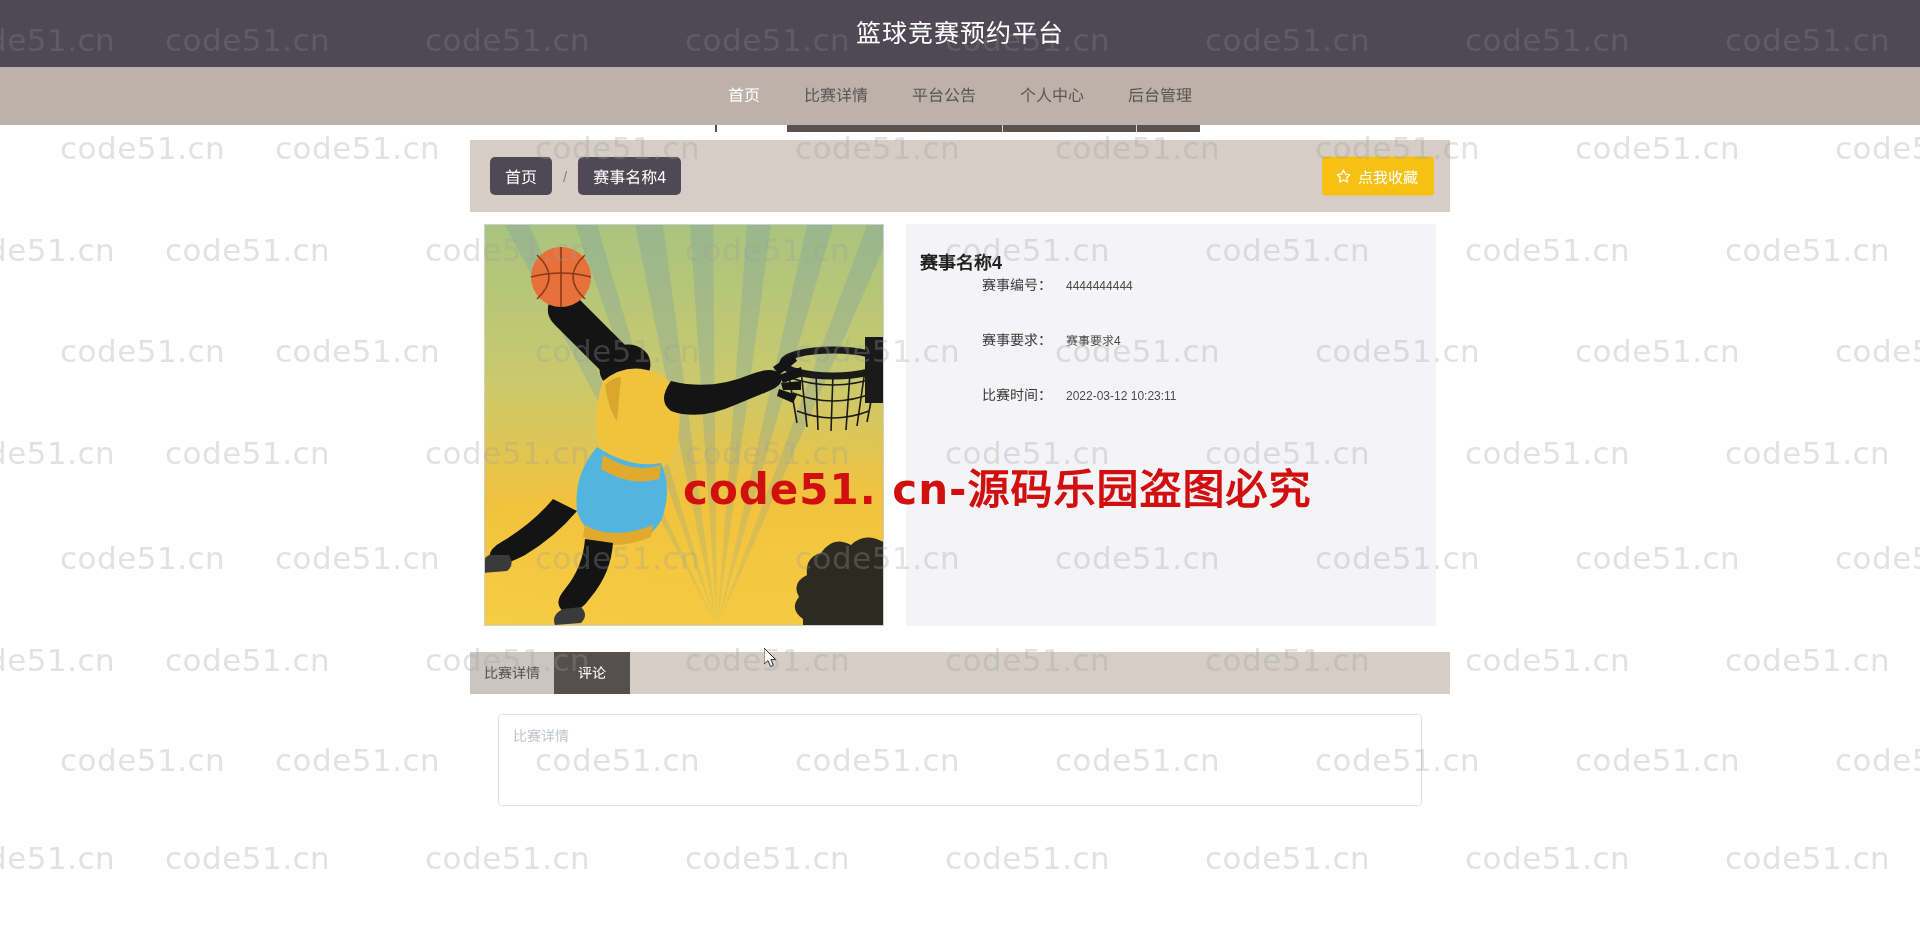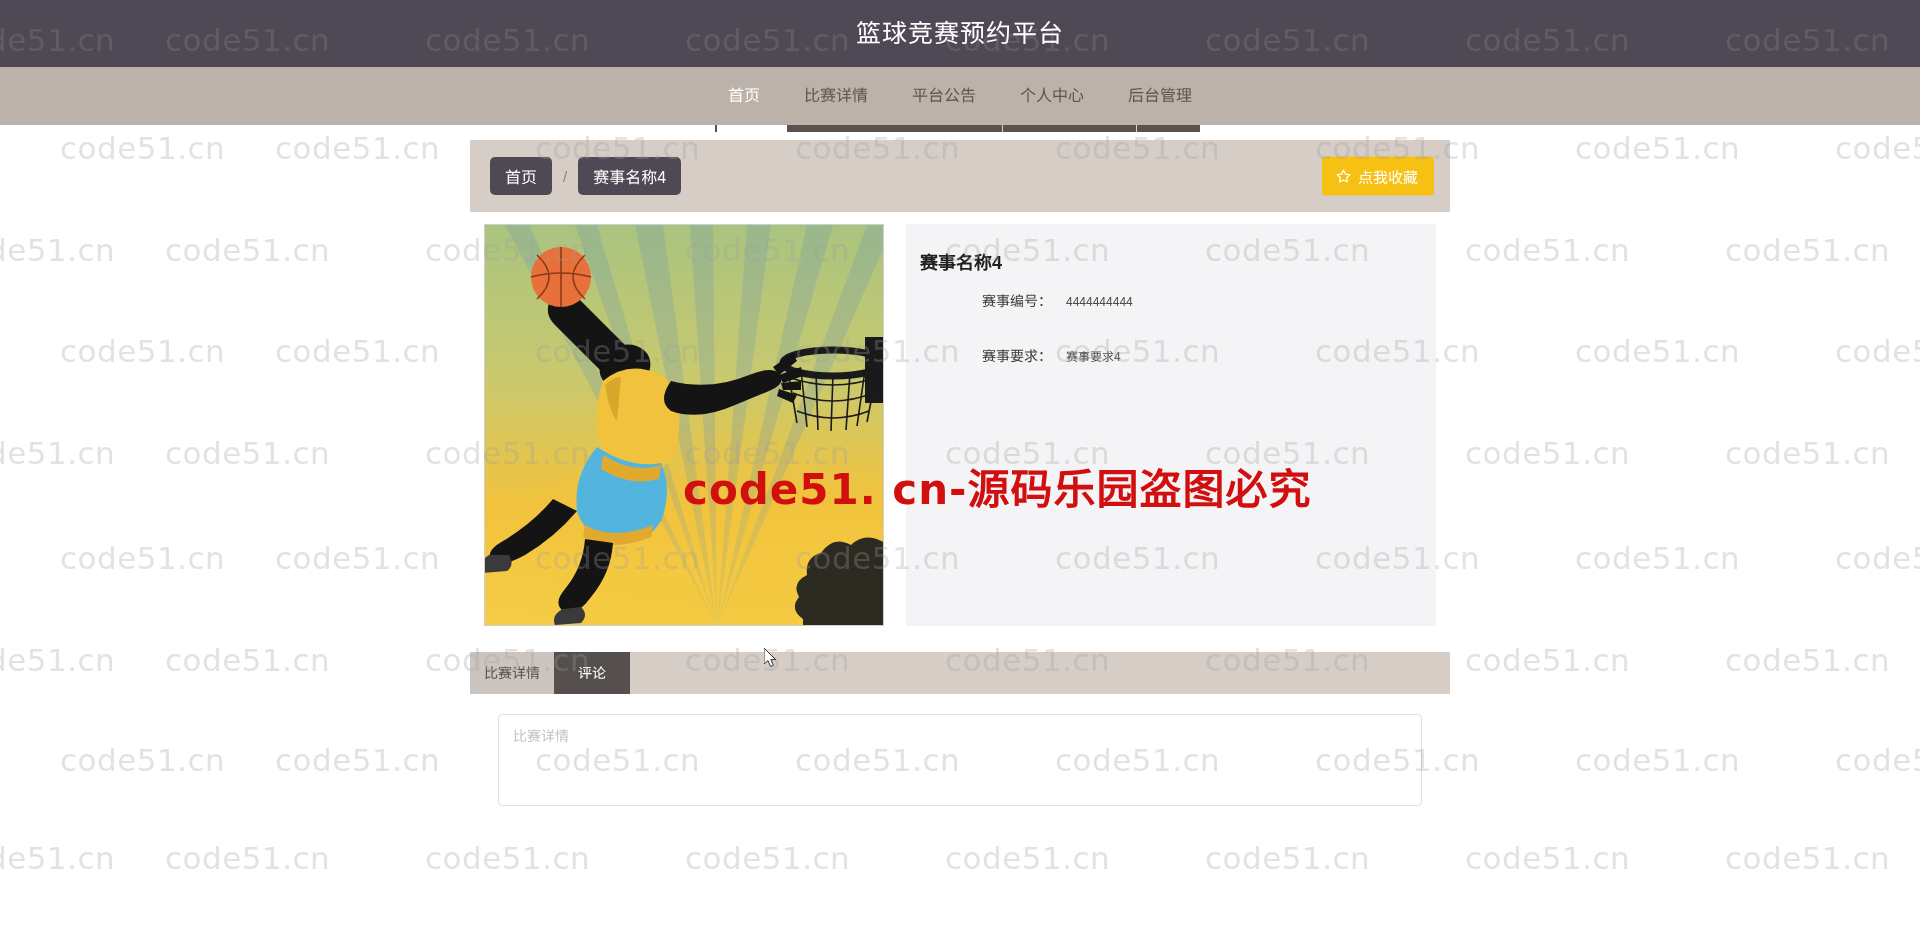--- a/index.html
+++ b/index.html
@@ -173,21 +173,21 @@
     padding: 18px 0 18px 0;
     min-height: 402px;
     position: relative;
   }
   .detail-title {
     font-size: 18px;
     font-weight: 700;
     color: #202020;
     margin: 6px 0 0 14px;
   }
-  .info-rows { margin-top: 16px; }
+  .info-rows { }
   .info-row {
     display: flex;
     align-items: baseline;
     height: 55px;
   }
   .info-label {
     width: 160px;
     text-align: right;
     padding-right: 14px;
     font-size: 14px;
@@ -381,20 +381,24 @@
       <div class="detail-info">
         <div class="detail-title">赛事名称4</div>
         <div class="info-rows" id="info-rows">
             <div class="info-row">
               <div class="info-label">赛事编号：</div>
               <div class="info-value">4444444444</div>
             </div>
             <div class="info-row">
               <div class="info-label">赛事要求：</div>
               <div class="info-value">赛事要求4</div>
+            </div>
+            <div class="info-row">
+              <div class="info-label">比赛时间：</div>
+              <div class="info-value">2022-03-12 10:23:11</div>
             </div>
           </div>
       </div>
     </div>
 
     <div class="tabs-card">
       <div class="tabs-head" id="tabs-head">
           <div class="tab inactive">比赛详情</div>
           <div class="tab active">评论</div>
         </div>

